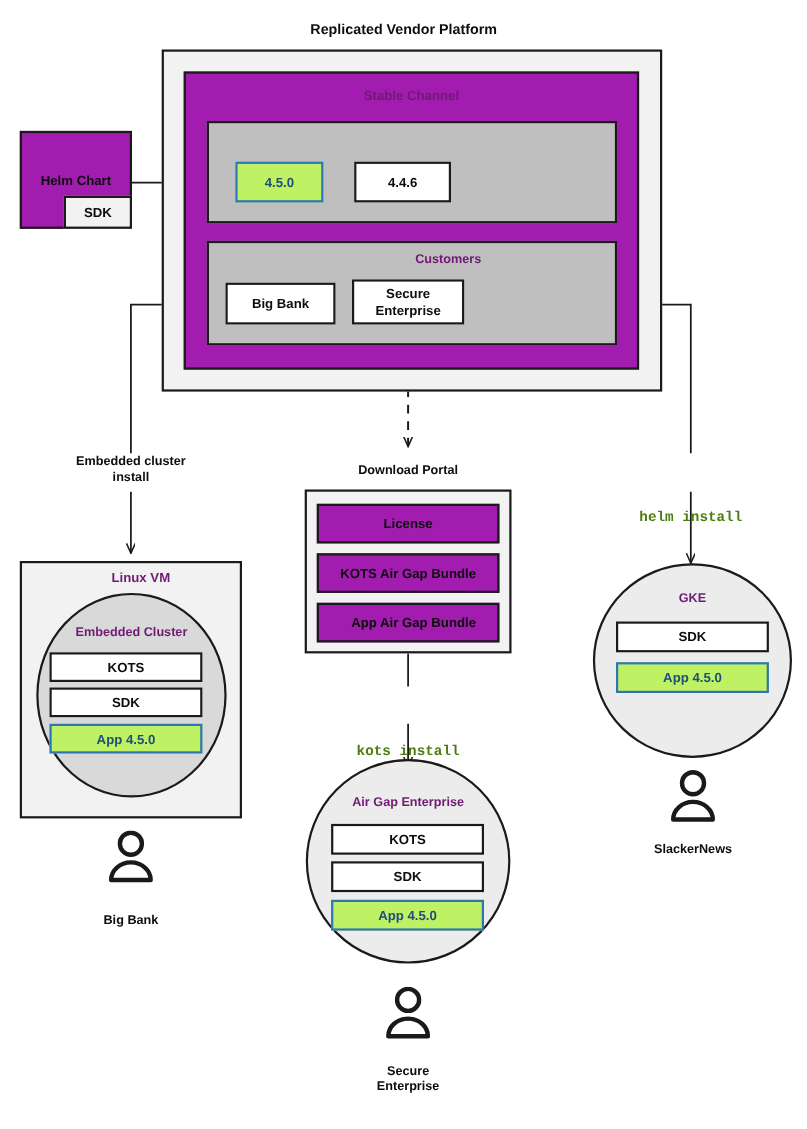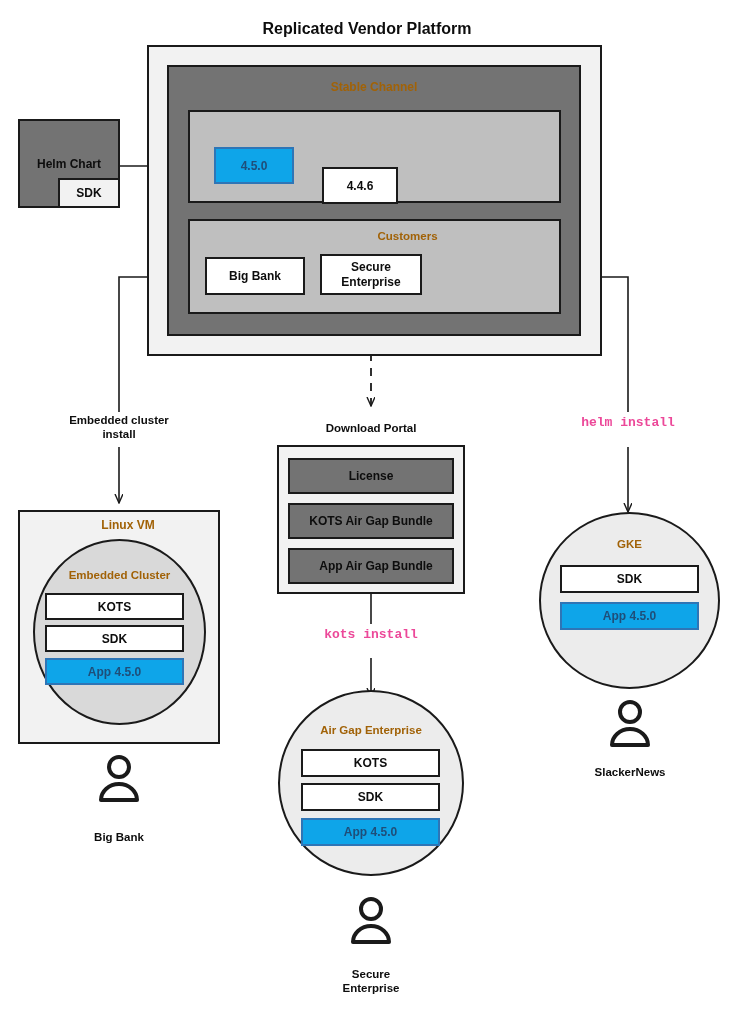--- a/index.html
+++ b/index.html
@@ -25,46 +25,47 @@
     border: 2px solid #1a1a1a;
     display: flex;
     align-items: center;
     justify-content: center;
     text-align: center;
     font-weight: bold;
     color: #0d0d0d;
   }
   .fill-white  { background: #ffffff; }
   .fill-l1     { background: #f2f2f2; }  
-  .fill-l2     { background: #737373; }  
+  .fill-l2     { background: #a21caf; }  
   .fill-l3     { background: #bfbfbf; }  
-  .fill-blue   { background: #0ea5e9; border-color: #2e75b6; color: #1f4e79; }
+  .fill-blue   { background: #bef264; border-color: #2e75b6; color: #1f4e79; }
 
   .hdr {
     position: absolute;
     left: 0; right: 0;
     text-align: center;
     font-weight: bold;
-    color: #a16207;
+    color: #701a75;
   }
 
   .plain-label {
     position: absolute;
     text-align: center;
     font-weight: bold;
     color: #0d0d0d;
     line-height: 1.25;
   }
   .mono-label {
     position: absolute;
     text-align: center;
     font-family: "Liberation Mono", "DejaVu Sans Mono", monospace;
     font-weight: bold;
-    color: #ec4899;
+    color: #4d7c0f;
     letter-spacing: 0px;
+    margin-top: 48px;
   }
 
   .ellipse {
     border: 2.5px solid #1a1a1a;
     border-radius: 50%;
     box-sizing: border-box;
   }
   .ell-l1 { background: #ececec; }
   .ell-l2 { background: #d9d9d9; }
 
@@ -95,32 +96,32 @@
 
     <path d="M371,293 L371,406" stroke="#1a1a1a" stroke-width="1.8" fill="none" stroke-dasharray="8,7" marker-end="url(#arrowOpen)"></path>
 
     <path d="M535,277 L628,277 L628,412" stroke="#1a1a1a" stroke-width="1.6" fill="none"></path>
     <path d="M628,447 L628,512" stroke="#1a1a1a" stroke-width="1.6" fill="none" marker-end="url(#arrowOpen)"></path>
 
     <path d="M371,594 L371,624" stroke="#1a1a1a" stroke-width="1.6" fill="none"></path>
     <path d="M371,658 L371,697" stroke="#1a1a1a" stroke-width="1.6" fill="none" marker-end="url(#arrowOpen)"></path>
   </svg>
 
-  <div class="plain-label" style="left:0; top:19px; width:734px; font-size:16px;">Replicated Vendor Platform</div>
+  <div class="plain-label" style="left:0; top:19px; width:734px; font-size:13px;">Replicated Vendor Platform</div>
 
   <div class="abs box fill-l1" style="left:147px; top:45px; width:455px; height:311px;"></div>
 
   <div class="abs box fill-l2" style="left:167px; top:65px; width:414px; height:271px;"></div>
   <div class="hdr" style="left:167px; width:414px; top:80px; font-size:12px;">Stable Channel</div>
 
   <div class="abs box fill-l3" style="left:188px; top:110px; width:373px; height:93px;"></div>
 
   <div class="abs box fill-blue" style="left:214px; top:147px; width:80px; height:37px; font-size:12px;">4.5.0</div>
 
-  <div class="abs box fill-white" style="left:322px; top:147px; width:76px; height:37px; font-size:12px;margin-top:20px;">4.4.6</div>
+  <div class="abs box fill-white" style="left:322px; top:147px; width:88px; height:37px; font-size:12px;">4.4.6</div>
 
   <div class="abs box fill-l3" style="left:188px; top:219px; width:373px; height:95px;"></div>
   <div class="hdr" style="left:188px; width:439px; top:230px; font-size:11.5px;">Customers</div>
 
   <div class="abs box fill-white" style="left:205px; top:257px; width:100px; height:38px; font-size:12px;">Big Bank</div>
 
   <div class="abs box fill-white" style="left:320px; top:254px; width:102px; height:41px; font-size:12px; flex-direction:column; line-height:1.2;">
     <span>Secure</span>
     <span>Enterprise</span>
   </div>

